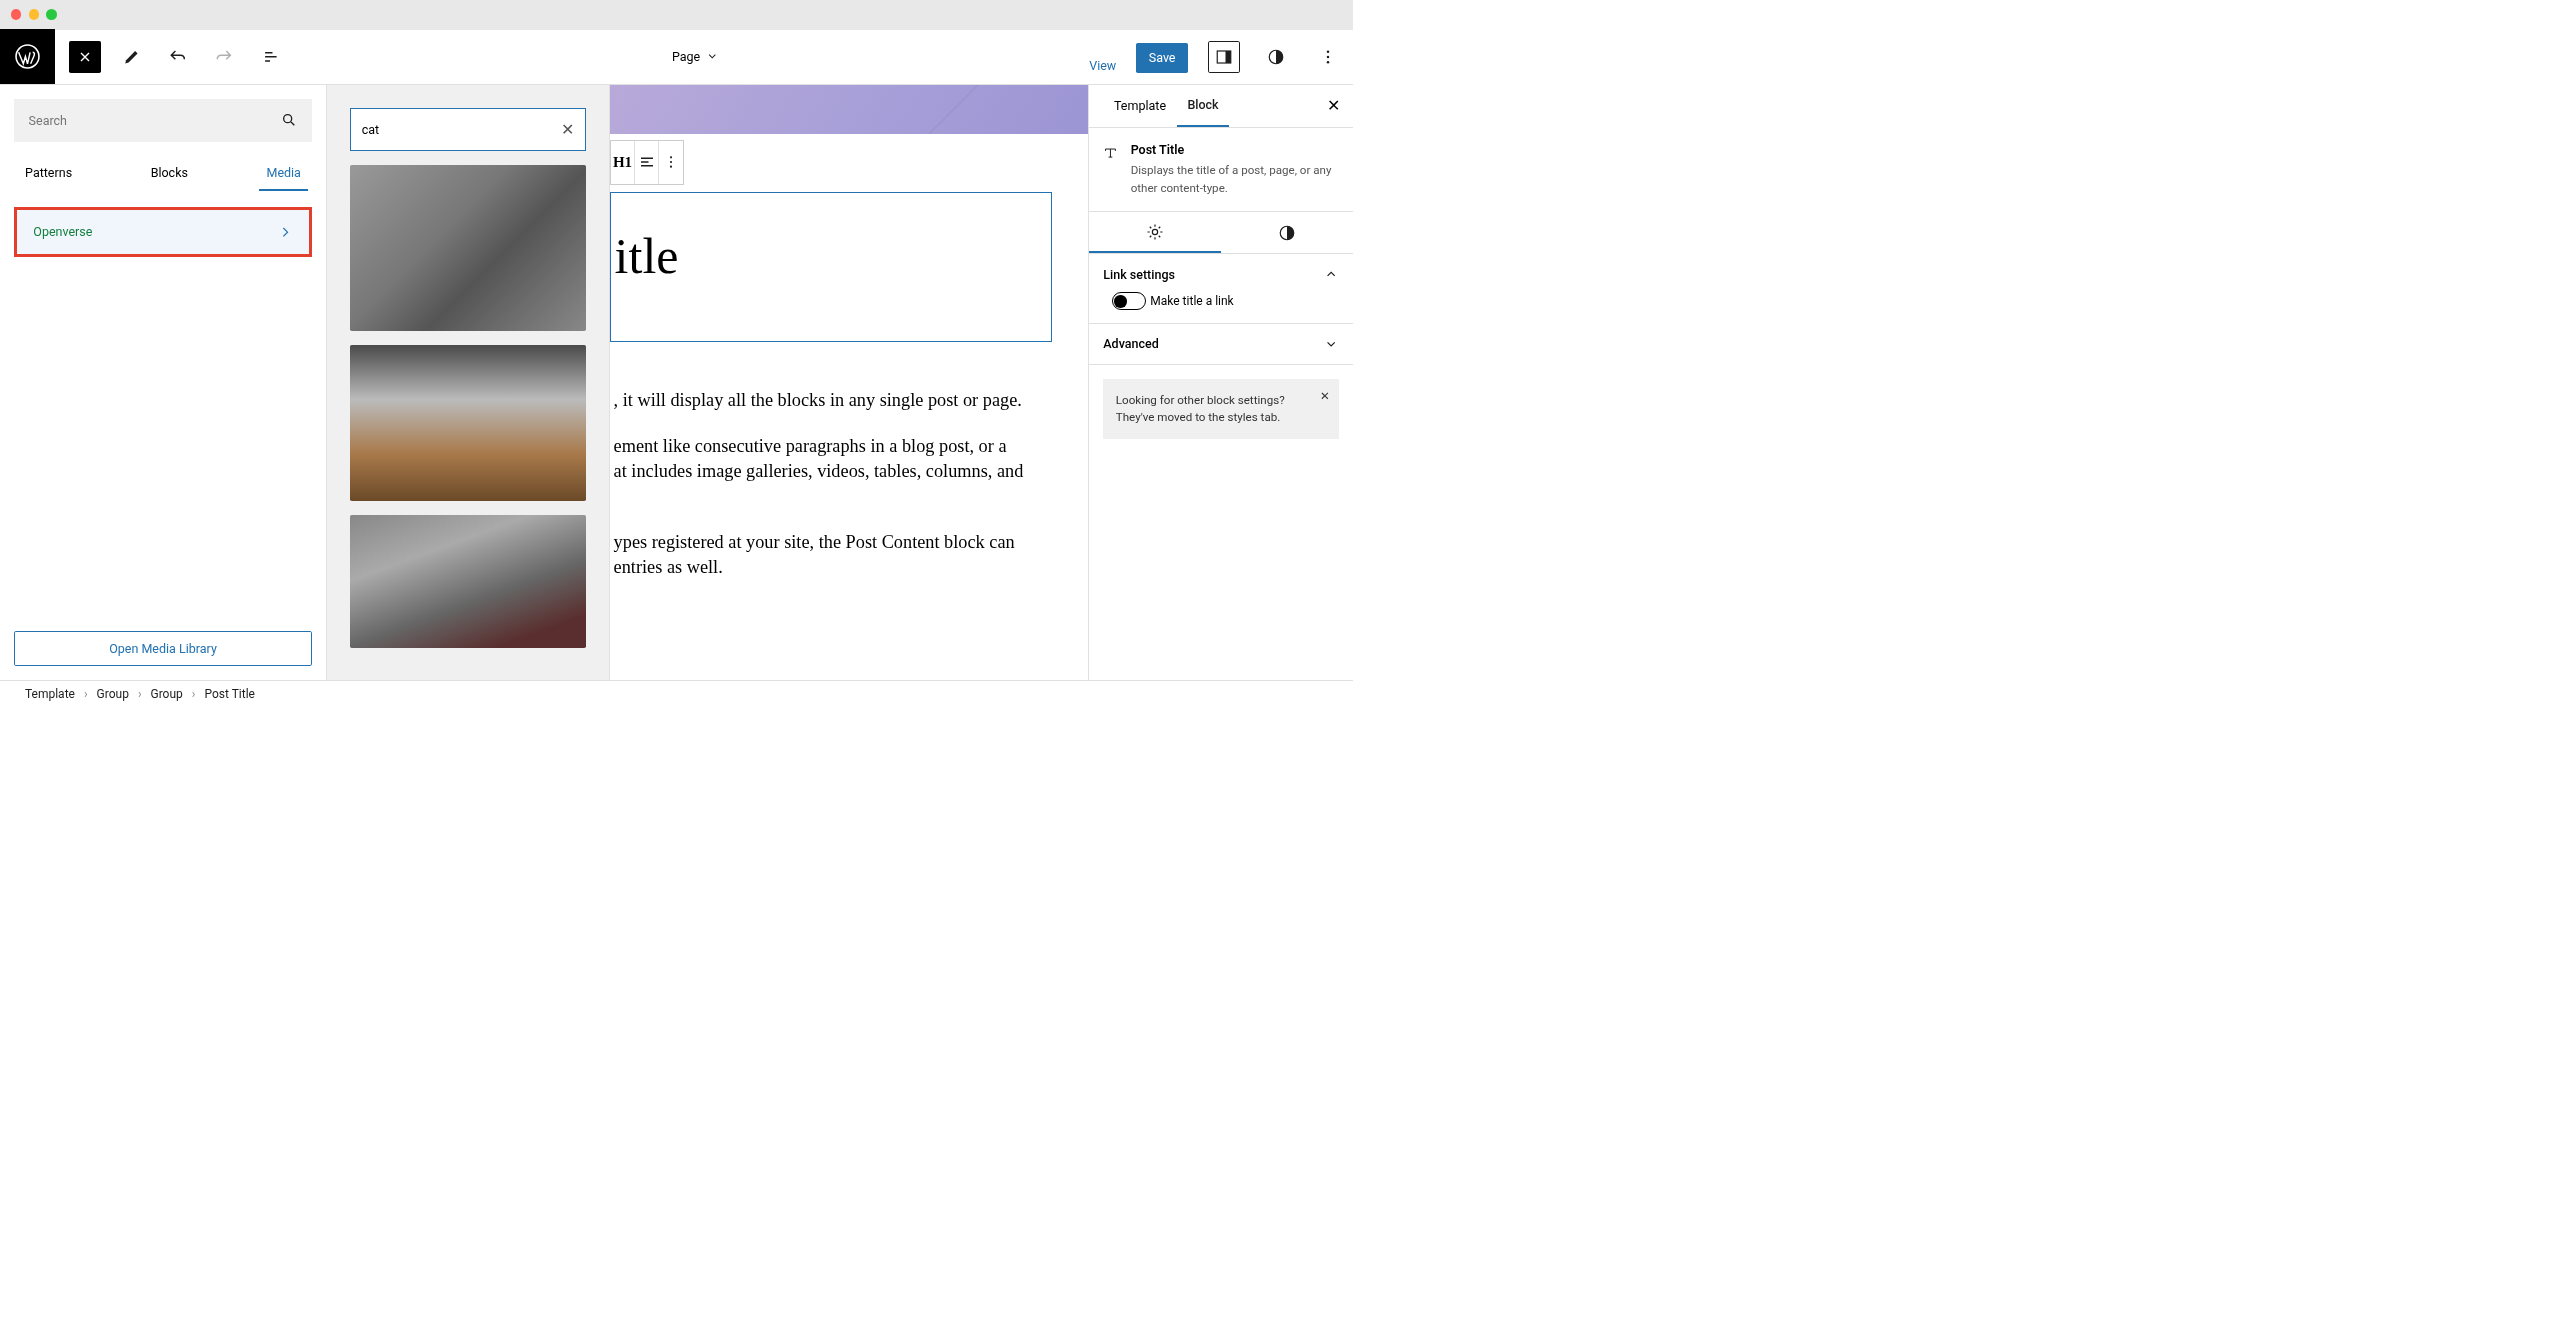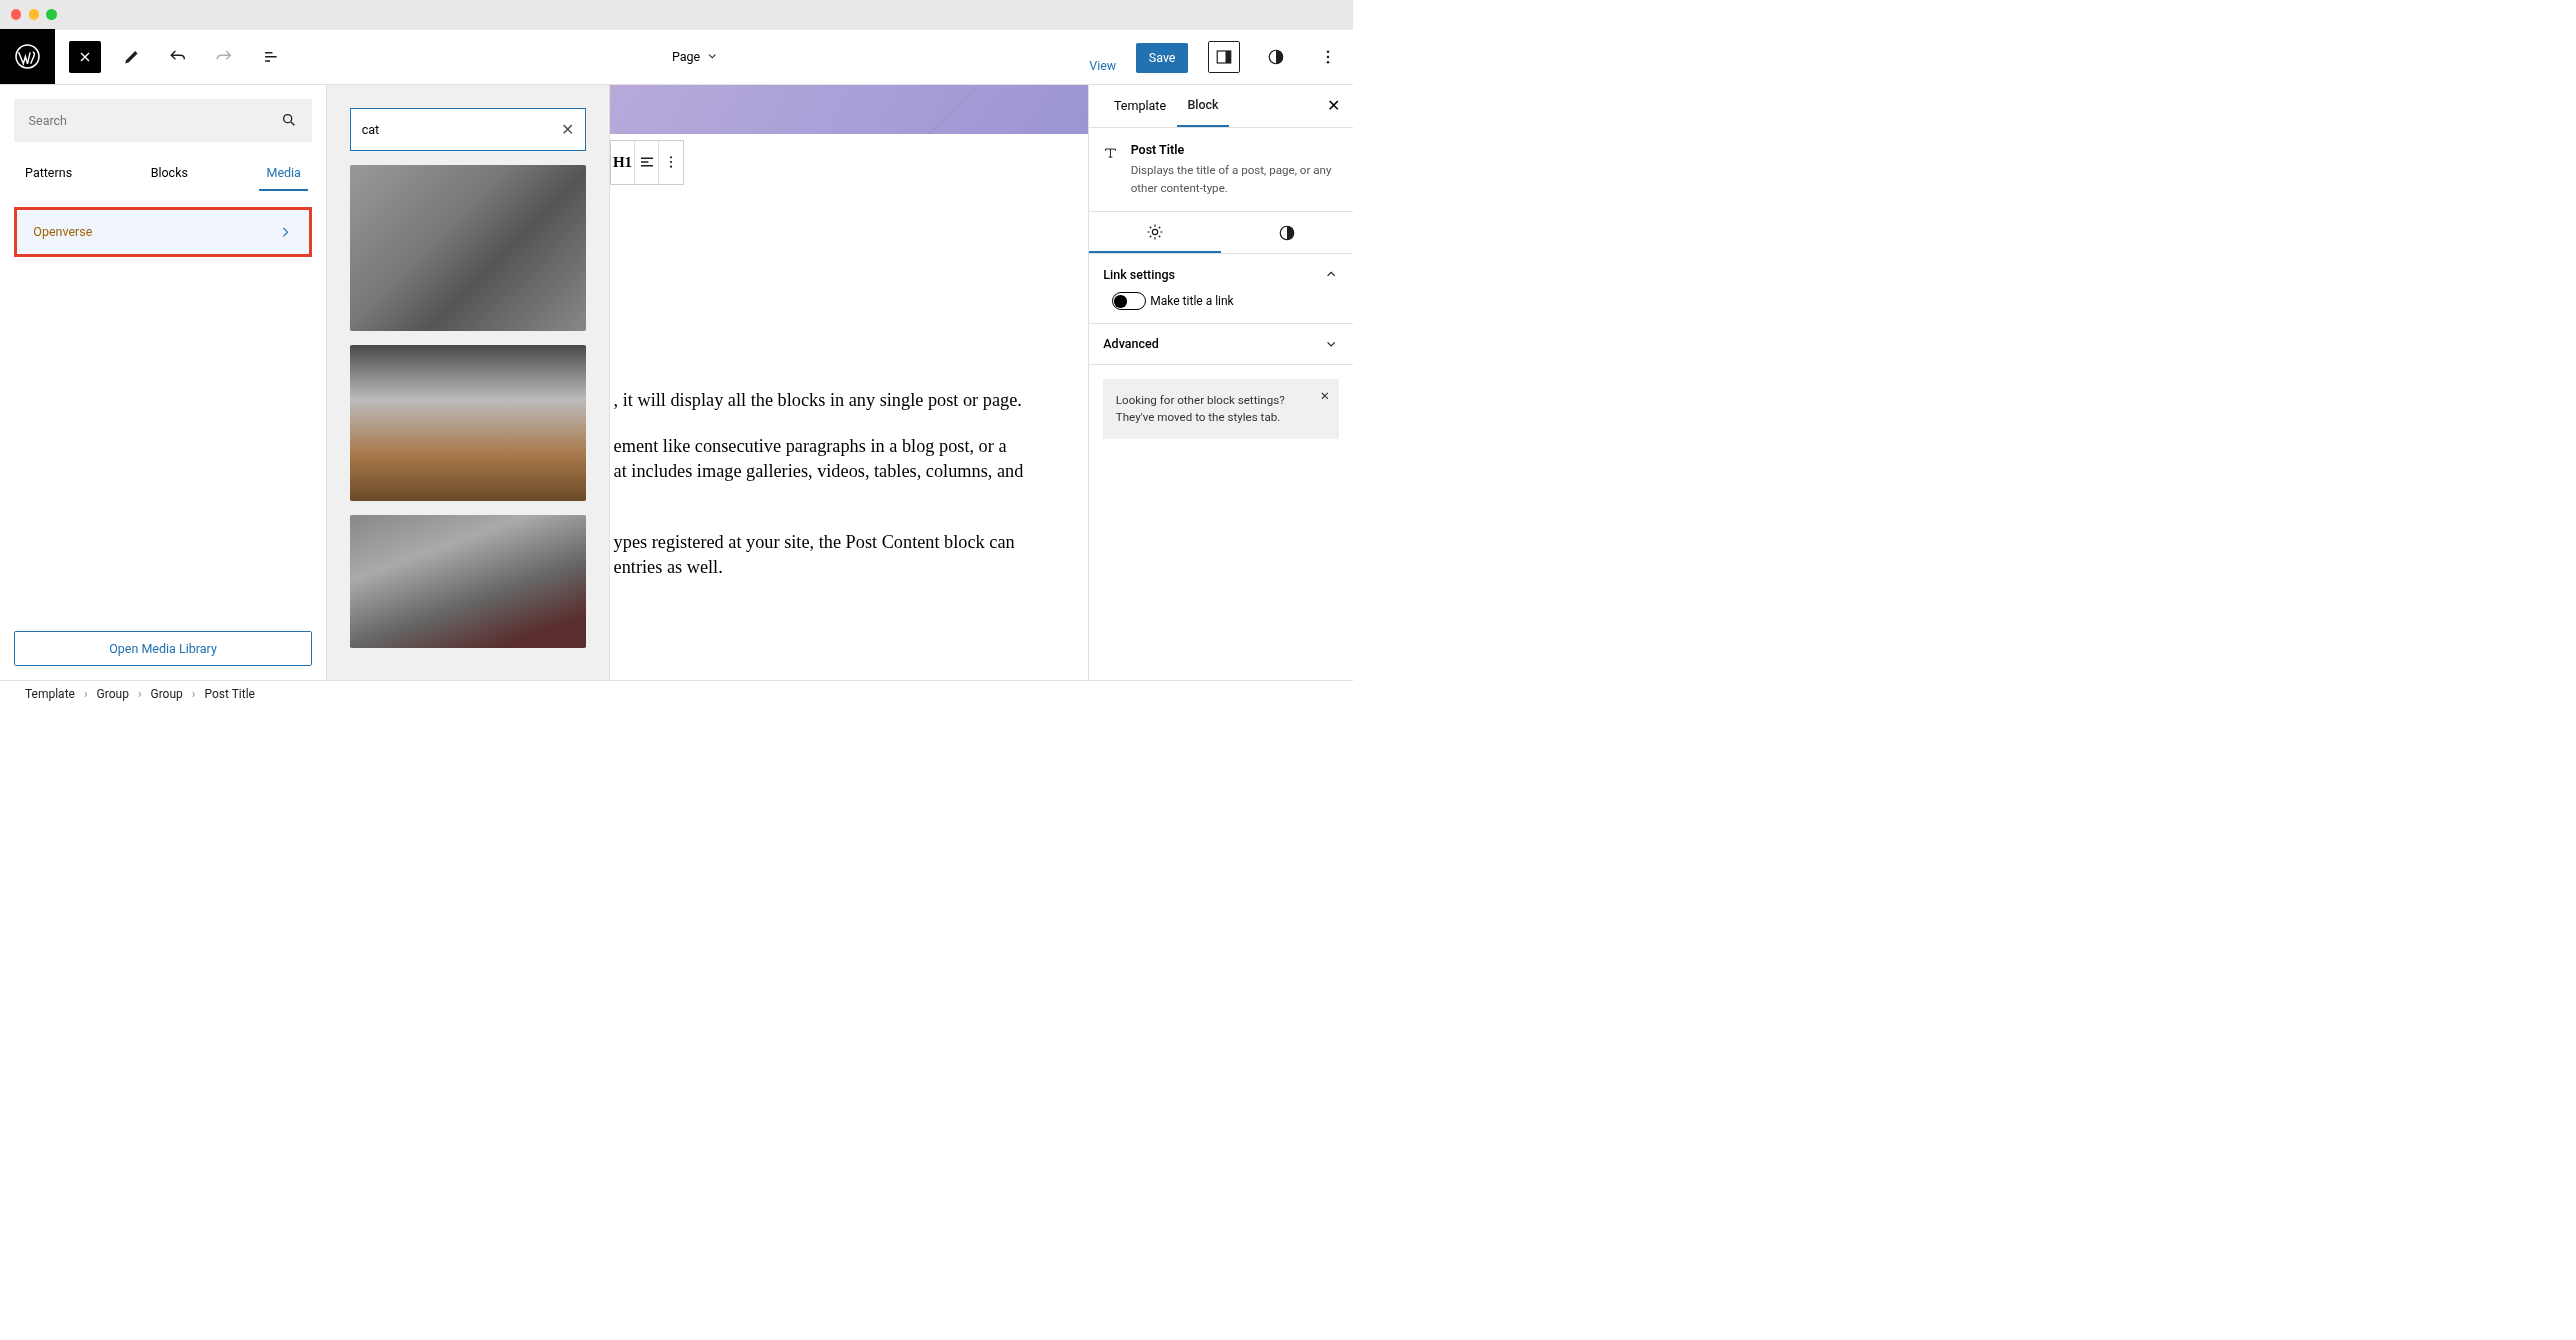--- a/index.html
+++ b/index.html
@@ -25,21 +25,21 @@
 
 
 .body{flex:1; display:flex; overflow:hidden; position:relative;}
 
 
 .left-panel{width:327px; border-right:0.9px solid #e0e0e0; display:flex; flex-direction:column; padding:14.3px; background:#fff;}
 .search-box{height:43px; background:#f0f0f0; display:flex; align-items:center; justify-content:space-between; padding:0 14.3px; color:#757575; font-size:12.5px; margin-bottom:14.3px;}
 .tabs-row{display:flex; justify-content:space-between; padding:0 3.6px; margin-bottom:10.7px;}
 .tab{font-size:12.5px; color:#000; padding:9px 7.2px; cursor:pointer;}
 .tab.active{color:#2271b1; border-bottom:2.7px solid #2271b1;}
-.openverse-row{border:3.6px solid #e2402c; background:#f0f6fc; display:flex; align-items:center; justify-content:space-between; padding:14.3px 16px; color:#a16207; font-size:12.5px; margin-top:5.4px;}
+.openverse-row{border:3.6px solid #e2402c; background:#f0f6fc; display:flex; align-items:center; justify-content:space-between; padding:14.3px 16px; color:#15803d; font-size:12.5px; margin-top:5.4px;}
 .flex-grow{flex:1;}
 .open-media{border:0.9px solid #2271b1; color:#2271b1; text-align:center; padding:9px 0; font-size:12.5px; border-radius:1.8px; margin-top:14.3px; cursor:pointer;}
 
 
 .media-panel{width:283px; background:#f0f0f0; border-right:0.9px solid #e0e0e0; padding:23px; display:flex; flex-direction:column; gap:14.3px; overflow:hidden;}
 .media-search{height:43px; background:#fff; border:1.3px solid #2271b1; display:flex; align-items:center; padding:0 10.7px;}
 .media-search input{flex:1; border:none; outline:none; font-size:12.5px;}
 .media-search .clear{color:#555; cursor:pointer; font-size:16px;}
 .thumb{width:100%; border-radius:1.8px; background:#666; display:block;}
 .thumb.t1{height:166px; background:linear-gradient(135deg,#999 0%,#777 40%,#555 60%,#888 100%);}
@@ -202,20 +202,23 @@
           </svg>
       </div>
       <div class="bt-cell">
         <svg width="16" height="16" viewBox="0 0 24 24">
             <circle cx="12" cy="5" r="1.6" fill="#1e1e1e"></circle>
             <circle cx="12" cy="12" r="1.6" fill="#1e1e1e"></circle>
             <circle cx="12" cy="19" r="1.6" fill="#1e1e1e"></circle>
           </svg>
       </div>
     </div>
+    <div class="title-frame">
+      <div class="title-text">itle</div>
+    </div>
     <div class="content-text" style="top:303px;">, it will display all the blocks in any single post or page.</div>
     <div class="content-text" style="top:349px;">ement like consecutive paragraphs in a blog post, or a</div>
     <div class="content-text" style="top:374px;">at includes image galleries, videos, tables, columns, and</div>
     <div class="content-text" style="top:445px;">ypes registered at your site, the Post Content block can</div>
     <div class="content-text" style="top:470px;">entries as well.</div>
   </div>
 
   <div class="right-side">
     <div class="side-tabs">
       <div class="side-tab">Template</div>

